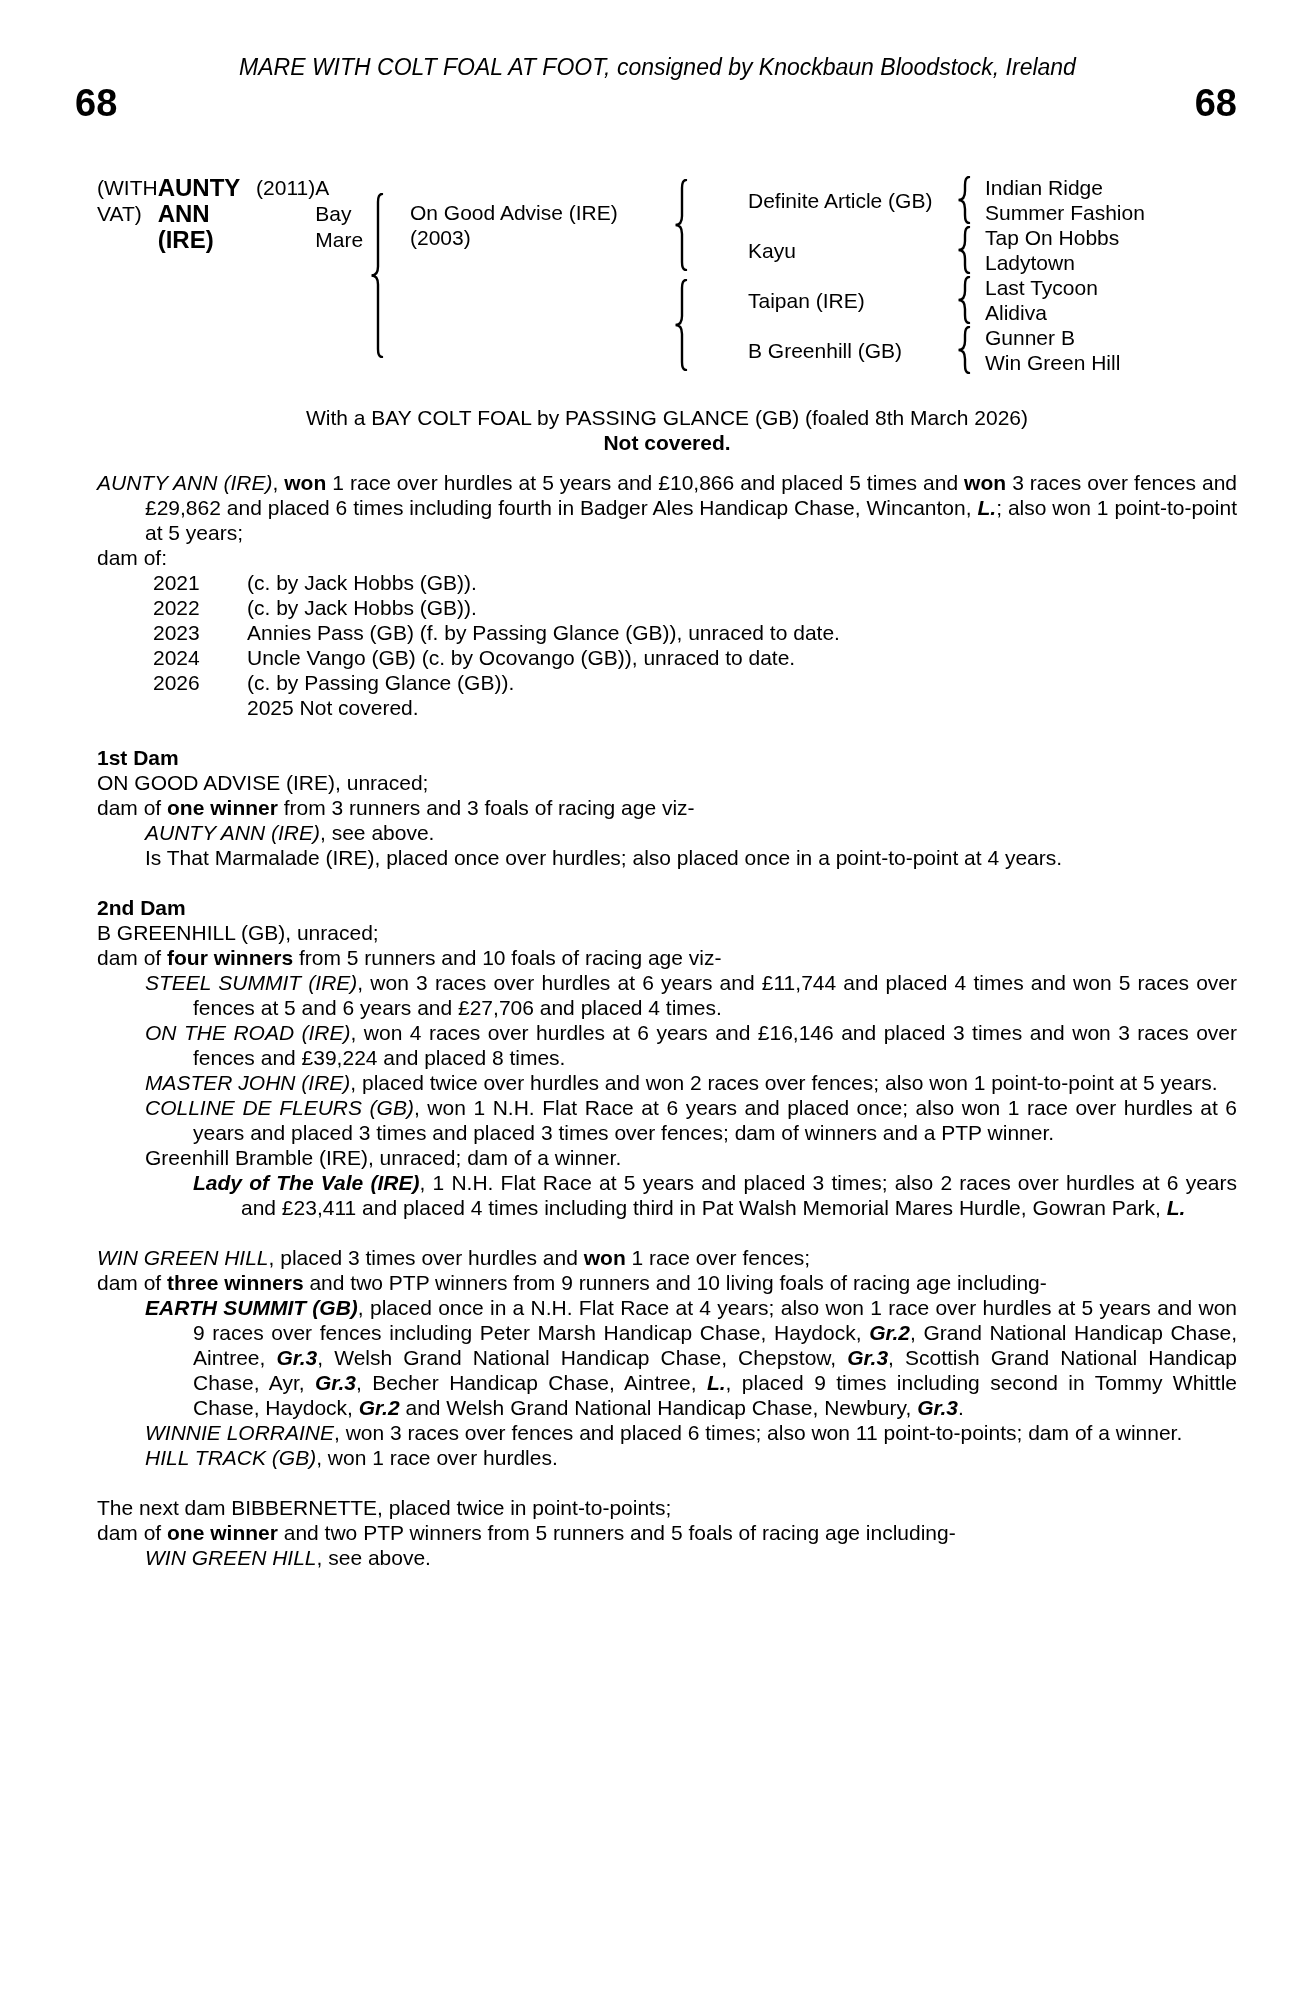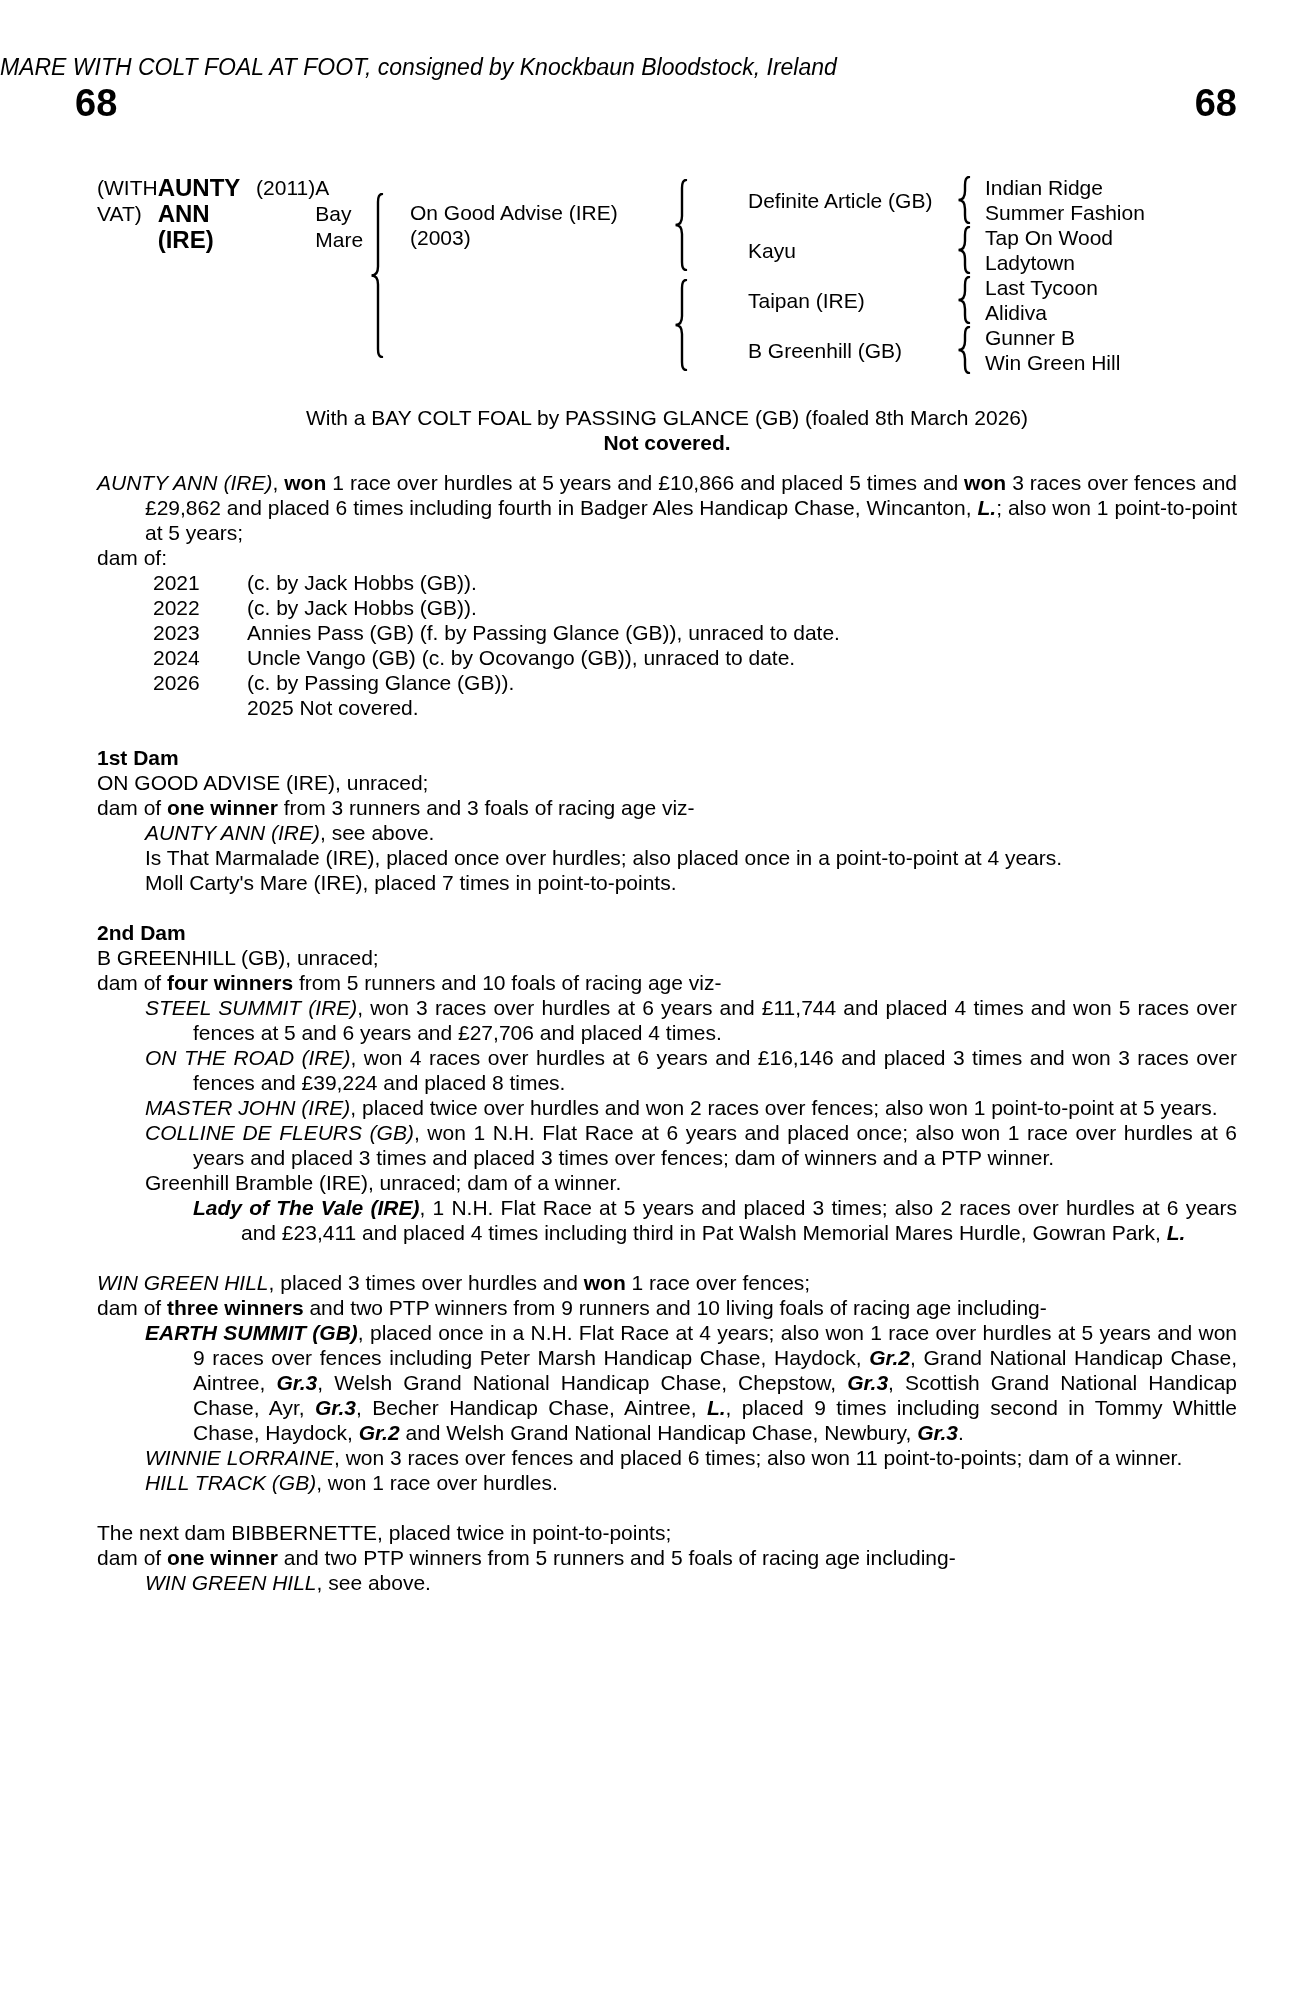--- a/index.html
+++ b/index.html
@@ -9,21 +9,21 @@
     background:#fff;color:#000;
     font-family:"Liberation Sans",sans-serif;
     font-size:21px;line-height:25px;
     overflow:hidden;
   }
   .it{font-style:italic}
   .bd{font-weight:700}
   .bdit{font-weight:700;font-style:italic}
 
   .consign-header{
-    margin-top:54px;text-align:left;
+    margin-top:54px;text-align:center;
     font-style:italic;font-size:23px;line-height:27px;
   }
   .lot-row{
     display:flex;justify-content:space-between;
     padding:0 78px 0 75px;margin-top:2px;
     font-weight:700;font-size:38px;line-height:40px;gap:21px;
   }
 
   
   .pedigree{display:flex;margin-left:97px;height:200px;margin-top:52px;}
@@ -126,21 +126,21 @@
           <div>Summer Fashion</div>
         </div>
       </div>
       <div class="g4pair">
         <div class="g4brace">
             <svg class="brace" width="16" height="48" viewBox="0 0 16 48">
               <path d="M14 1 Q10 1 10 9 L10 15 Q10 24 3.5 24 Q10 24 10 33 L10 39 Q10 47 14 47" fill="none" stroke="#000" stroke-width="2.4" stroke-linecap="round"></path>
             </svg>
           </div>
         <div class="g4names">
-          <div>Tap On Wood</div>
+          <div>Tap On Hobbs</div>
           <div>Ladytown</div>
         </div>
       </div>
       <div class="g4pair">
         <div class="g4brace">
             <svg class="brace" width="16" height="48" viewBox="0 0 16 48">
               <path d="M14 1 Q10 1 10 9 L10 15 Q10 24 3.5 24 Q10 24 10 33 L10 39 Q10 47 14 47" fill="none" stroke="#000" stroke-width="2.4" stroke-linecap="round"></path>
             </svg>
           </div>
         <div class="g4names">
@@ -191,21 +191,20 @@
         <div class="prow">
           <span class="pyear"></span>
           <span class="ptext"><span>2025 Not covered.</span></span>
         </div>
         <div class="gap"></div>
         <div class="dam-h">1st Dam</div>
         <p class="para ind0"><span>ON GOOD ADVISE (IRE), unraced;</span></p>
         <p class="para ind1 hang"><span>dam of </span><span class="bd">one winner</span><span> from 3 runners and 3 foals of racing age viz-</span></p>
         <p class="para ind2 hang"><span class="it">AUNTY ANN (IRE)</span><span>, see above.</span></p>
         <p class="para ind2 hang"><span>Is That Marmalade (IRE), placed once over hurdles; also placed once in a point-to-point at 4 years.</span></p>
-        <p class="para ind2 hang"><span>Moll Carty's Mare (IRE), placed 7 times in point-to-points.</span></p>
         <div class="gap"></div>
         <div class="dam-h">2nd Dam</div>
         <p class="para ind0"><span>B GREENHILL (GB), unraced;</span></p>
         <p class="para ind1 hang"><span>dam of </span><span class="bd">four winners</span><span> from 5 runners and 10 foals of racing age viz-</span></p>
         <p class="para ind2 hang"><span class="it">STEEL SUMMIT (IRE)</span><span>, won 3 races over hurdles at 6 years and £11,744 and placed 4 times and won 5 races over fences at 5 and 6 years and £27,706 and placed 4 times.</span></p>
         <p class="para ind2 hang"><span class="it">ON THE ROAD (IRE)</span><span>, won 4 races over hurdles at 6 years and £16,146 and placed 3 times and won 3 races over fences and £39,224 and placed 8 times.</span></p>
         <p class="para ind2 hang"><span class="it">MASTER JOHN (IRE)</span><span>, placed twice over hurdles and won 2 races over fences; also won 1 point-to-point at 5 years.</span></p>
         <p class="para ind2 hang"><span class="it">COLLINE DE FLEURS (GB)</span><span>, won 1 N.H. Flat Race at 6 years and placed once; also won 1 race over hurdles at 6 years and placed 3 times and placed 3 times over fences; dam of winners and a PTP winner.</span></p>
         <p class="para ind2 hang"><span>Greenhill Bramble (IRE), unraced; dam of a winner.</span></p>
         <p class="para ind3 hang"><span class="bdit">Lady of The Vale (IRE)</span><span>, 1 N.H. Flat Race at 5 years and placed 3 times; also 2 races over hurdles at 6 years and £23,411 and placed 4 times including third in Pat Walsh Memorial Mares Hurdle, Gowran Park, </span><span class="bdit">L.</span></p>

